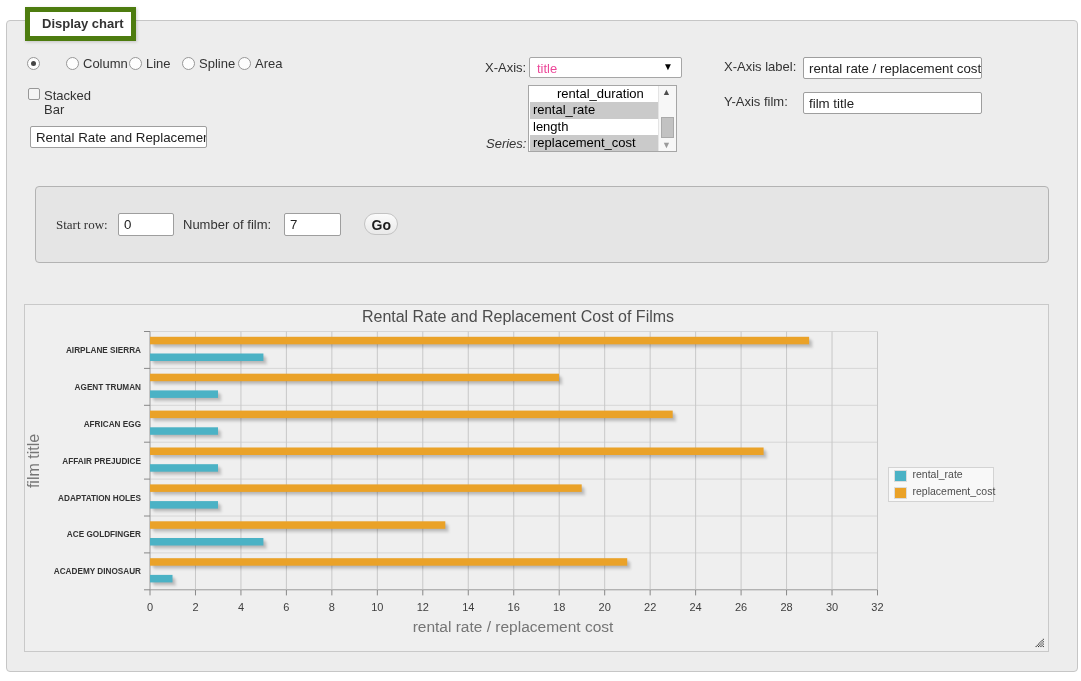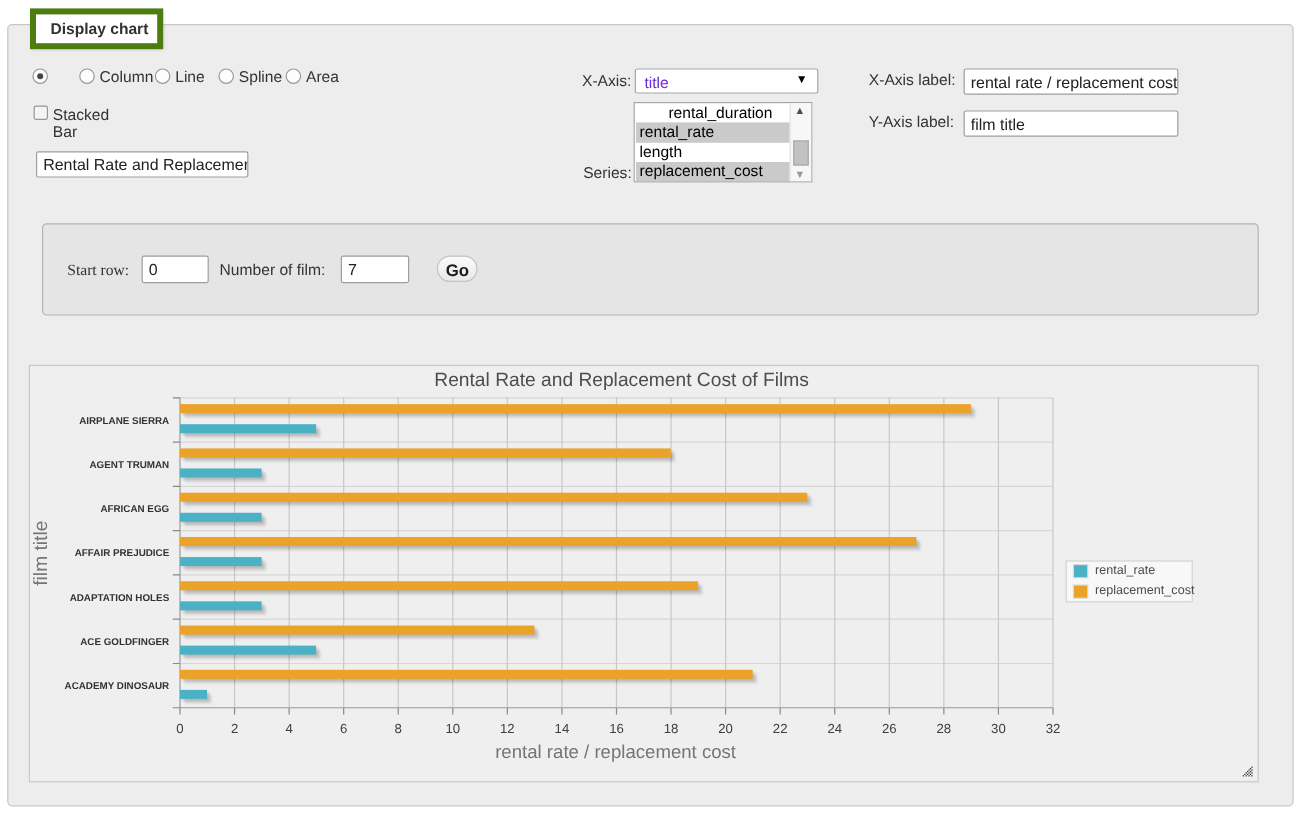--- a/index.html
+++ b/index.html
@@ -38,40 +38,40 @@
 <div class="abs radio" style="left:238px;top:57px;"></div>
 <div class="abs lbl" style="left:255px;top:56px;">Area</div>
 
 <div class="abs check" style="left:28px;top:88px;"></div>
 <div class="abs lbl" style="left:44px;top:88px;">Stacked</div>
 
 <div class="abs tinput" style="left:30px;top:126px;width:177px;height:22px;">Rental Rate and Replacement Cost of Films</div>
 
 <div class="abs lbl" style="left:485px;top:60px;">X-Axis:</div>
 <div class="abs" style="left:529px;top:57px;width:151px;height:19px;background:#fff;border:1px solid #a6a6a6;border-radius:2px;">
-  <span style="position:absolute;left:7px;top:3px;font-size:13px;color:#6d28d9;">title</span>
+  <span style="position:absolute;left:7px;top:3px;font-size:13px;color:#ec4899;">title</span>
   <span style="position:absolute;right:8px;top:3px;font-size:10px;color:#000;">▼</span>
 </div>
 
 <div class="abs" style="left:528px;top:85px;width:147px;height:65px;background:#fff;border:1px solid #a6a6a6;">
   <div class="opt" style="top:0px;margin-left:24px;">rental_duration</div>
   <div class="opt sel" style="top:16.3px;">rental_rate</div>
   <div class="opt" style="top:32.6px;">length</div>
   <div class="opt sel" style="top:48.9px;">replacement_cost</div>
   <div style="position:absolute;right:0;top:0;width:17px;height:65px;background:#f7f7f7;border-left:1px solid #e4e4e4;">
     <span style="position:absolute;left:3px;top:1px;font-size:9px;color:#4d4d4d;">▲</span>
     <div style="position:absolute;left:2px;top:31px;width:11px;height:19px;background:#c2c2c2;border:1px solid #aaa;"></div>
     <span style="position:absolute;left:3px;bottom:1px;font-size:9px;color:#9a9a9a;">▼</span>
   </div>
 </div>
-<div class="abs lbl" style="left:486px;top:136px;">Series:</div>
+<div class="abs lbl" style="left:486px;top:136px;font-style:italic;">Series:</div>
 
 <div class="abs lbl" style="left:724px;top:59px;text-align:center;">X-Axis label:</div>
 <div class="abs tinput" style="left:803px;top:57px;width:179px;height:22px;">rental rate / replacement cost</div>
-<div class="abs lbl" style="left:724px;top:94px;">Y-Axis label:</div>
+<div class="abs lbl" style="left:724px;top:94px;">Y-Axis film:</div>
 <div class="abs tinput" style="left:803px;top:92px;width:179px;height:22px;">film title</div>
 
 <div class="abs" id="midbox"></div>
 <div class="abs lbl" style="left:56px;top:217px;font-family:Liberation Serif, serif;">Start row:</div>
 <div class="abs tinput" style="left:118px;top:213px;width:56px;height:23px;">0</div>
 <div class="abs lbl" style="left:183px;top:217px;">Number of film:</div>
 <div class="abs tinput" style="left:284px;top:213px;width:57px;height:23px;">7</div>
 <div class="abs" id="gobtn">
     <span>Go</span>
   </div>

